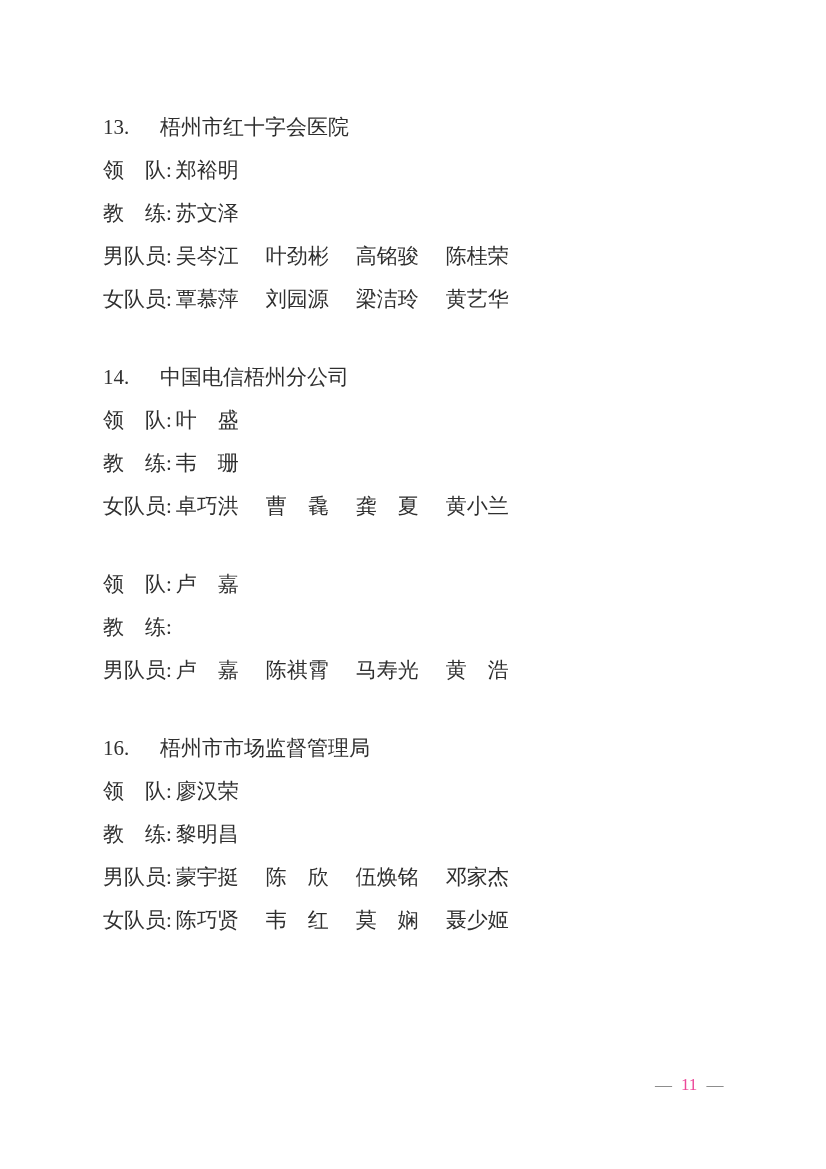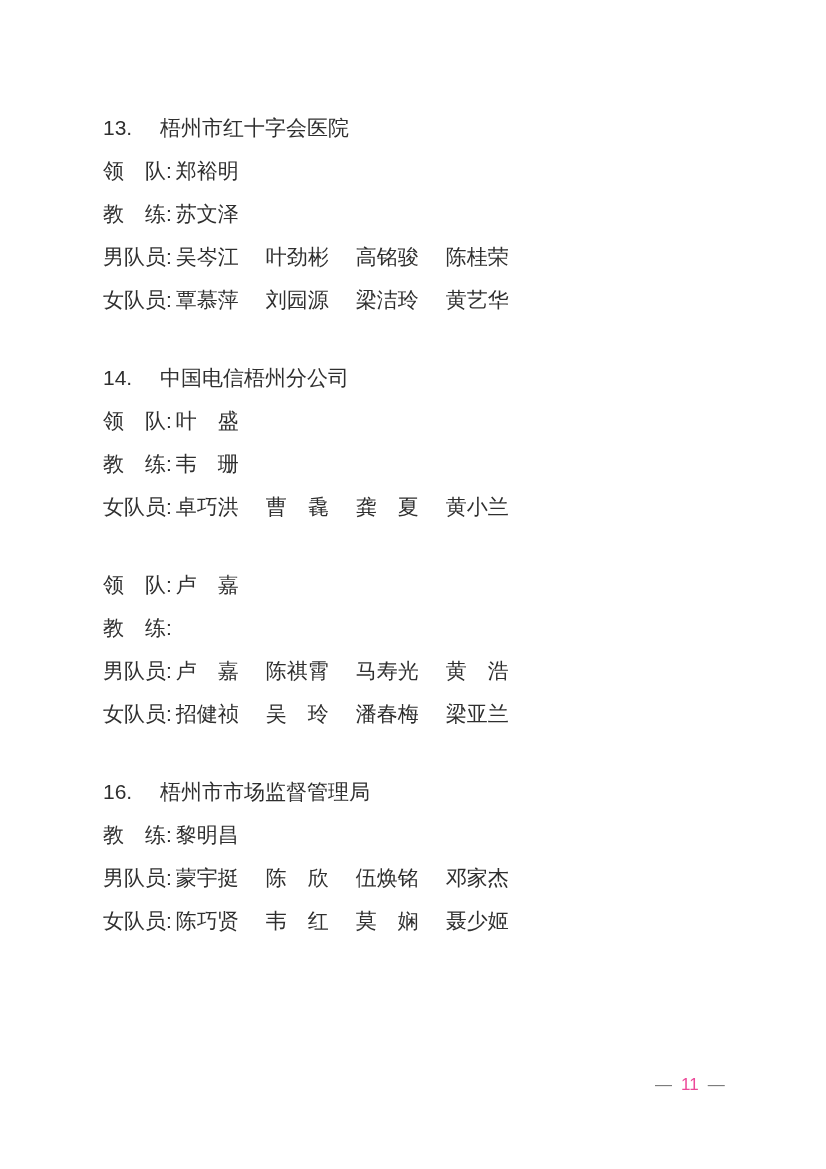--- a/index.html
+++ b/index.html
@@ -5,21 +5,21 @@
   html, body {
     margin: 0;
     padding: 0;
     background: #ffffff;
   }
   .page {
     position: relative;
     width: 826px;
     height: 1169px;
     background: #ffffff;
-    font-family: Liberation Sans, sans-serif;
+    font-family: Liberation Serif, serif;
     color: #2f2f2f;
     overflow: hidden;
   }
   .content {
     position: absolute;
     left: 103px;
     top: 106px;
   }
   .section {
     margin-bottom: 35px;
@@ -75,24 +75,24 @@
       <div class="section">
         <div class="row"><span class="sec-number">14.</span><span class="sec-title">中国电信梧州分公司</span></div>
         <div class="row"><span class="row-label">领　队:</span><span class="member-name">叶　盛</span></div>
         <div class="row"><span class="row-label">教　练:</span><span class="member-name">韦　珊</span></div>
         <div class="row"><span class="row-label">女队员:</span><span class="member-name">卓巧洪</span><span class="member-name">曹　毳</span><span class="member-name">龚　夏</span><span class="member-name">黄小兰</span></div>
       </div>
       <div class="section">
         <div class="row"><span class="row-label">领　队:</span><span class="member-name">卢　嘉</span></div>
         <div class="row"><span class="row-label">教　练:</span></div>
         <div class="row"><span class="row-label">男队员:</span><span class="member-name">卢　嘉</span><span class="member-name">陈祺霄</span><span class="member-name">马寿光</span><span class="member-name">黄　浩</span></div>
-        <div class="row"><span class="row-label">女队员:</span><span class="member-name">招健祯</span><span class="member-name">吴　玲</span><span class="member-name">潘春梅</span><span class="member-name">梁亚兰</span></div>
       </div>
       <div class="section">
         <div class="row"><span class="sec-number">16.</span><span class="sec-title">梧州市市场监督管理局</span></div>
+        <div class="row"><span class="row-label">领　队:</span><span class="member-name">廖汉荣</span></div>
         <div class="row"><span class="row-label">教　练:</span><span class="member-name">黎明昌</span></div>
         <div class="row"><span class="row-label">男队员:</span><span class="member-name">蒙宇挺</span><span class="member-name">陈　欣</span><span class="member-name">伍焕铭</span><span class="member-name">邓家杰</span></div>
         <div class="row"><span class="row-label">女队员:</span><span class="member-name">陈巧贤</span><span class="member-name">韦　红</span><span class="member-name">莫　娴</span><span class="member-name">聂少姬</span></div>
       </div>
     </div>
   <div class="footer">
     <span class="pn-dash">—</span><span class="pn-num">11</span><span class="pn-dash">—</span>
   </div>
 </div>
 

